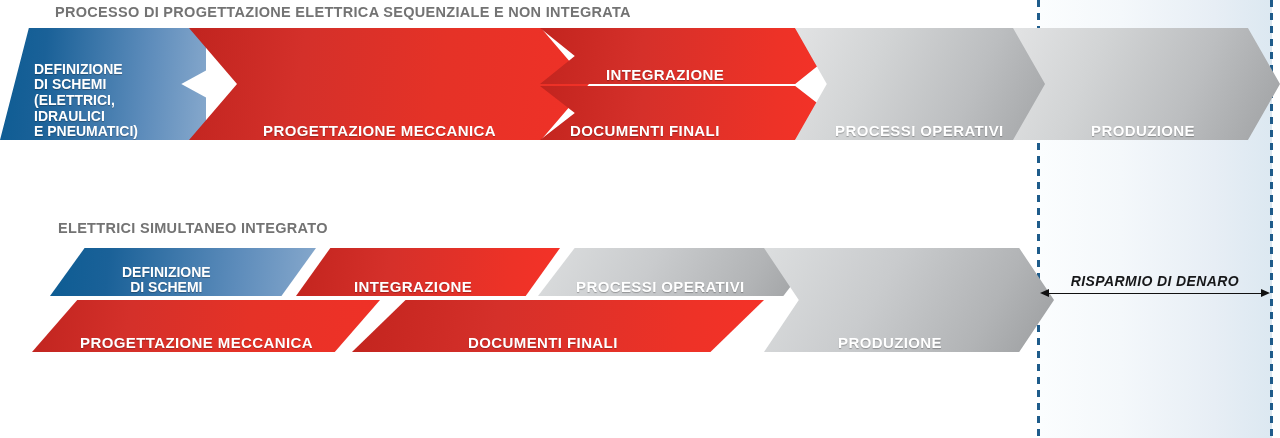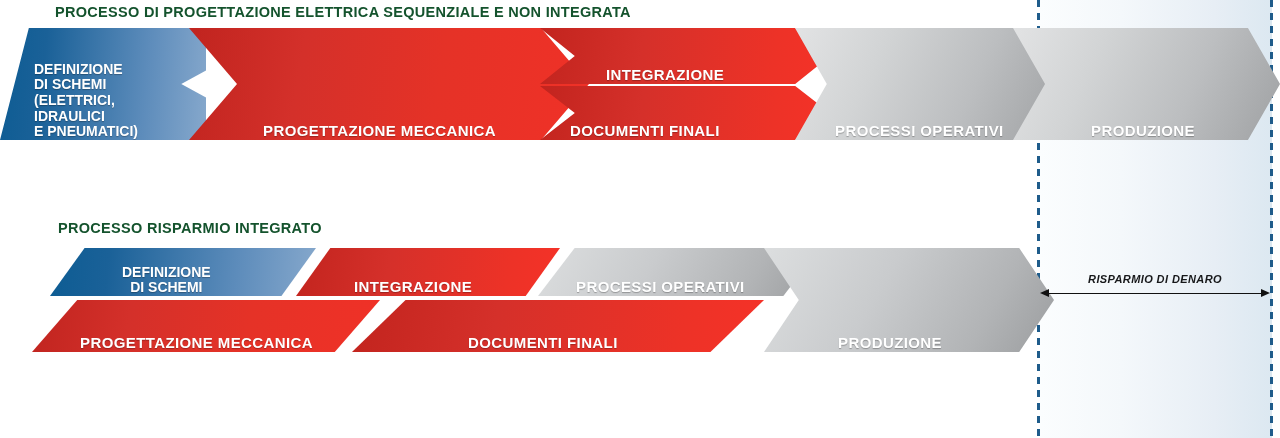--- a/index.html
+++ b/index.html
@@ -21,21 +21,21 @@
   .dash-line{
     position:absolute;top:0;height:438px;width:3px;
     background:repeating-linear-gradient(to bottom,
       #1f5c8b 0px,#1f5c8b 7px, rgba(255,255,255,0) 7px, rgba(255,255,255,0) 13px);
   }
 
   
   .sec-title{
     position:absolute;
     font-weight:bold;
-    color:#14532d;
+    color:#737373;
     letter-spacing:.3px;
     white-space:nowrap;
   }
 
   
   .shape{
     position:absolute;
     box-sizing:border-box;
     display:flex;
     align-items:flex-end;
@@ -116,21 +116,21 @@
   <div class="shape cp-chev" style="left:795px;top:28px;width:265px;height:112px;">
     <div class="body fill-gray"></div>
     <div class="lbl" style="margin-left:40px;font-size:15px;letter-spacing:.4px;">PROCESSI OPERATIVI</div>
   </div>
 
   <div class="shape cp-chev" style="left:1013px;top:28px;width:267px;height:112px;">
     <div class="body fill-gray"></div>
     <div class="lbl" style="margin-left:78px;font-size:15px;letter-spacing:.4px;">PRODUZIONE</div>
   </div>
 
-  <div class="sec-title" style="left:58px;top:220px;font-size:14.5px;">PROCESSO RISPARMIO INTEGRATO</div>
+  <div class="sec-title" style="left:58px;top:220px;font-size:14.5px;">ELETTRICI SIMULTANEO INTEGRATO</div>
 
   <div class="shape cp-para" style="left:50px;top:248px;width:266px;height:48px;">
     <div class="body fill-blue"></div>
     <div class="lbl" style="margin-left:72px;font-size:14px;text-align:center;">DEFINIZIONE
 DI SCHEMI</div>
   </div>
 
   <div class="shape cp-para" style="left:296px;top:248px;width:264px;height:48px;">
     <div class="body fill-red2"></div>
     <div class="lbl" style="margin-left:58px;font-size:15px;letter-spacing:.4px;">INTEGRAZIONE</div>
@@ -150,19 +150,19 @@
     <div class="body fill-red2"></div>
     <div class="lbl" style="margin-left:116px;font-size:15px;letter-spacing:.4px;">DOCUMENTI FINALI</div>
   </div>
 
   <div class="shape cp-chev" style="left:764px;top:248px;width:290px;height:104px;">
     <div class="body fill-gray2"></div>
     <div class="lbl" style="margin-left:74px;font-size:15px;letter-spacing:.4px;">PRODUZIONE</div>
   </div>
 
   <div class="ann" style="left:1040px;top:282px;width:230px;height:22px;">
-    <div class="ann-text" style="left:12px;top:-9px;width:206px;text-align:center;font-size:11px;">RISPARMIO DI DENARO</div>
+    <div class="ann-text" style="left:12px;top:-9px;width:206px;text-align:center;font-size:14px;">RISPARMIO DI DENARO</div>
     <div class="ann-line" style="left:4px;width:222px;"></div>
     <div class="ann-head left" style="left:0px;"></div>
     <div class="ann-head right" style="left:221px;"></div>
   </div>
 
 </div>
 
 </body></html>

